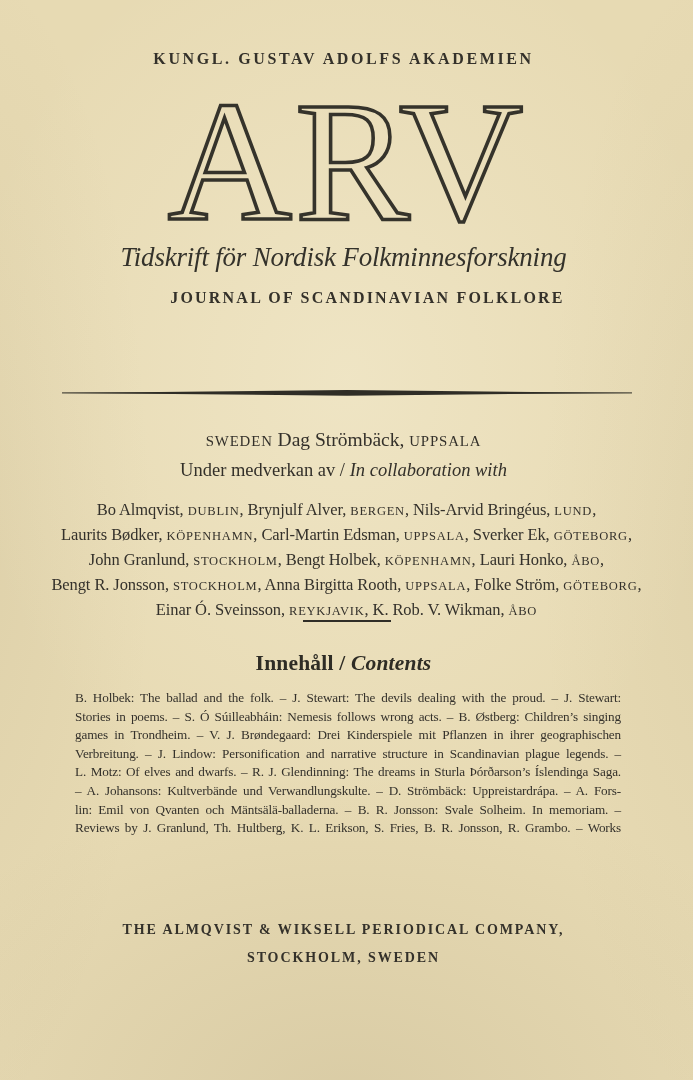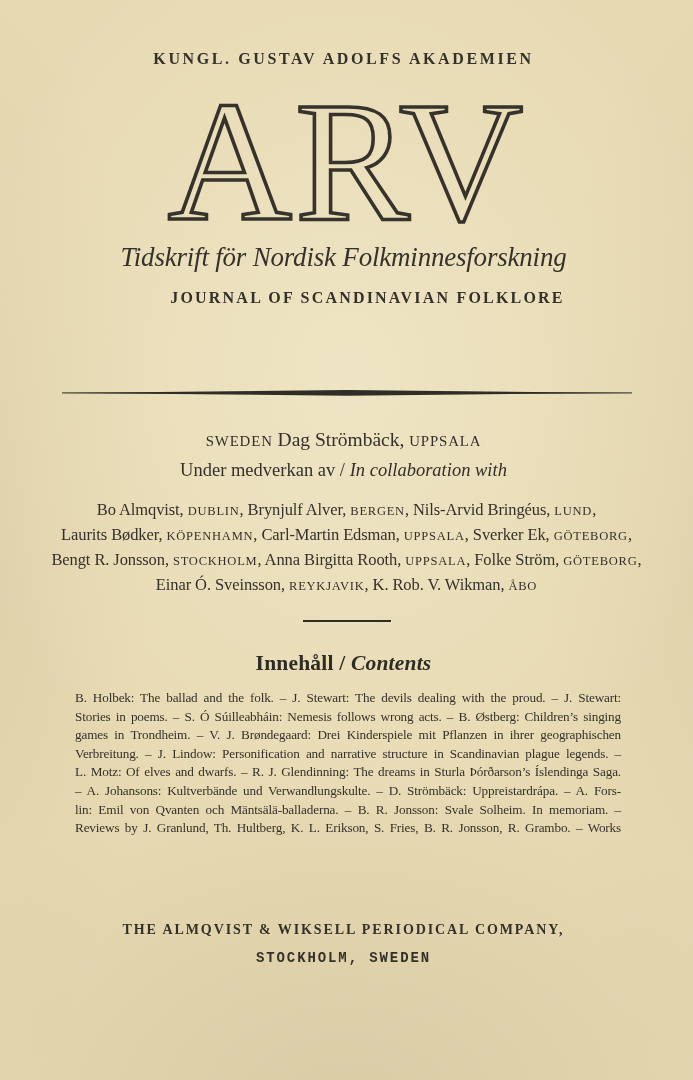--- a/index.html
+++ b/index.html
@@ -87,21 +87,20 @@
 
   .pub1 {
     top: 922px;
     font-size: 14px; letter-spacing: 1.9px; font-weight: bold;
     color: #34312a;
   }
   .pub2 {
     top: 950px;
     font-size: 14px; letter-spacing: 1.9px; font-weight: bold;
     color: #34312a;
-    font-family: Liberation Mono, monospace;
   }
 </style>
 </head>
 <body>
 
 <div class="page">
 
   <div class="centered academy">KUNGL. GUSTAV ADOLFS AKADEMIEN</div>
 
   <div class="masthead-wrap">
@@ -117,20 +116,21 @@
     <rect x="0" y="3.4" width="570" height="1" fill="#2f2d26"></rect>
     <polygon points="0,3.9 285,1.1 570,3.9 285,6.7" fill="#2f2d26"></polygon>
   </svg>
 
   <div class="centered editor-line"><span class="sc">SWEDEN</span><span> Dag Strömbäck, </span><span class="sc">UPPSALA</span></div>
   <div class="centered collab-intro"><span>Under medverkan av / </span><span class="it">In collaboration with</span></div>
 
   <div class="collaborators">
     <div class="collab-line"><span>Bo Almqvist, </span><span class="sc">DUBLIN</span><span>, Brynjulf Alver, </span><span class="sc">BERGEN</span><span>, Nils-Arvid Bringéus, </span><span class="sc">LUND</span><span>,</span></div>
     <div class="collab-line"><span>Laurits Bødker, </span><span class="sc">KÖPENHAMN</span><span>, Carl-Martin Edsman, </span><span class="sc">UPPSALA</span><span>, Sverker Ek, </span><span class="sc">GÖTEBORG</span><span>,</span></div>
+    <div class="collab-line"><span>John Granlund, </span><span class="sc">STOCKHOLM</span><span>, Bengt Holbek, </span><span class="sc">KÖPENHAMN</span><span>, Lauri Honko, </span><span class="sc">ÅBO</span><span>,</span></div>
     <div class="collab-line"><span>Bengt R. Jonsson, </span><span class="sc">STOCKHOLM</span><span>, Anna Birgitta Rooth, </span><span class="sc">UPPSALA</span><span>, Folke Ström, </span><span class="sc">GÖTEBORG</span><span>,</span></div>
     <div class="collab-line"><span>Einar Ó. Sveinsson, </span><span class="sc">REYKJAVIK</span><span>, K. Rob. V. Wikman, </span><span class="sc">ÅBO</span></div>
   </div>
 
   <div class="short-rule"></div>
 
   <div class="centered toc-heading"><span>Innehåll / </span><span class="it">Contents</span></div>
 
   <div class="toc">
     <div class="toc-line">B. Holbek: The ballad and the folk. – J. Stewart: The devils dealing with the proud. – J. Stewart:</div>

